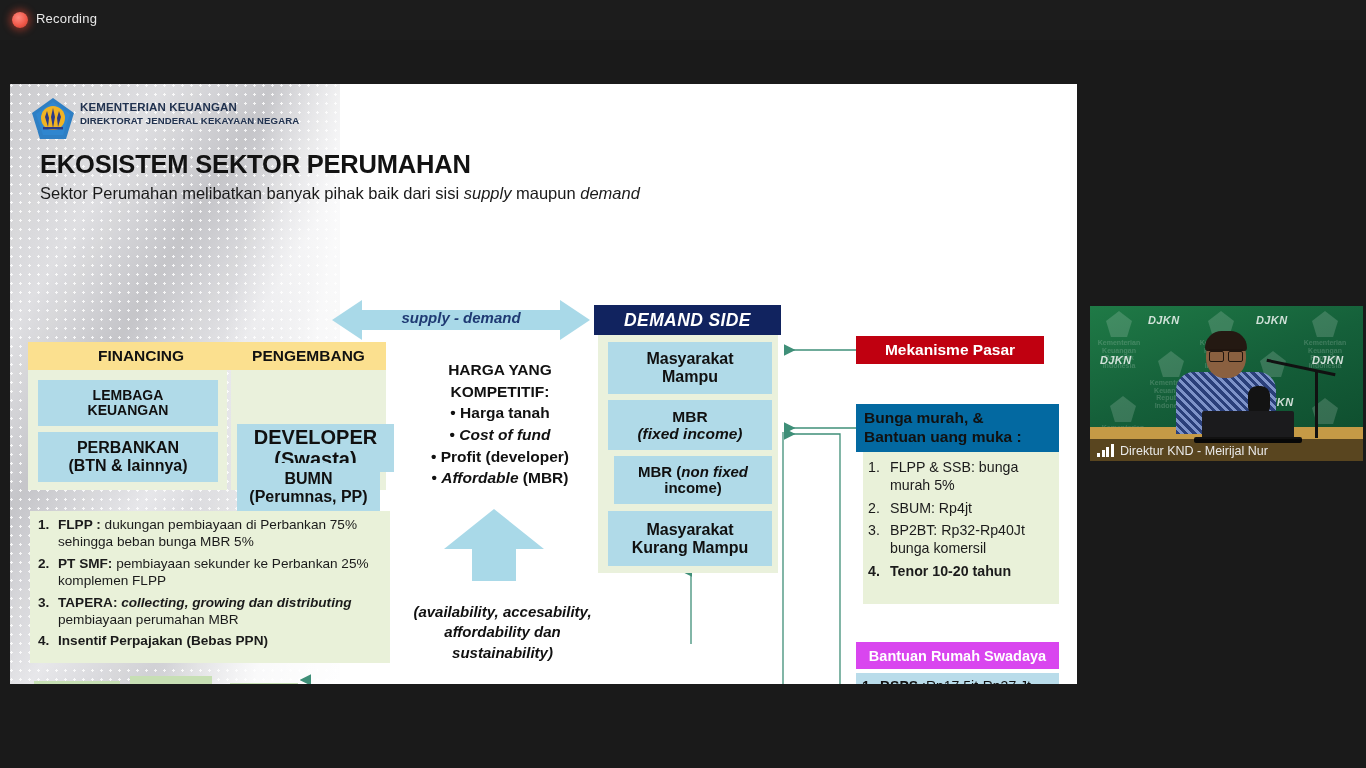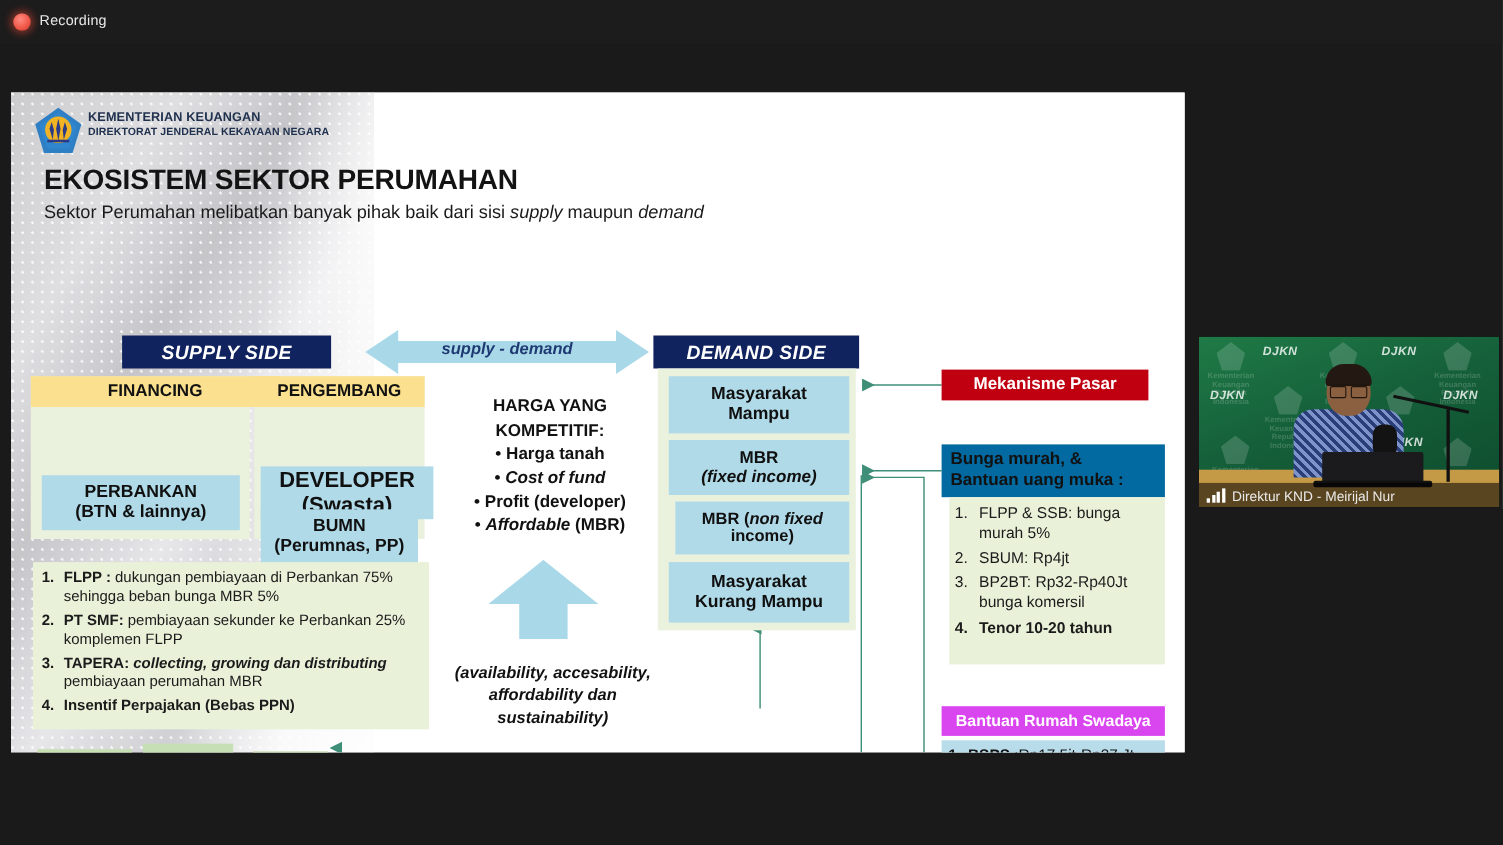--- a/index.html
+++ b/index.html
@@ -264,28 +264,32 @@
 
         <path d="M681,560 L681,487" stroke="#3f8f78" stroke-width="1.3" fill="none" marker-end="url(#arrU)"></path>
         <path d="M681,560 L773,560" stroke="#3f8f78" stroke-width="1.3" fill="none" opacity="0"></path>
       </svg>
 
       <svg class="sd-arrow" viewBox="0 0 258 44" preserveAspectRatio="none">
         <polygon points="0,22 30,2 30,12 228,12 228,2 258,22 228,42 228,32 30,32 30,42" fill="#a9d9e8"></polygon>
       </svg>
       <div class="sd-arrow-label">supply - demand</div>
 
-      <div class="side-hdr" id="supply-hdr">SUPPLY SIDE</div>
       <div class="side-hdr" id="demand-hdr">DEMAND SIDE</div>
 
       <div class="panel-green" id="fin-panel"></div>
       <div class="panel-green" id="peng-panel"></div>
       <div class="panel-hdr" id="fin-hdr">FINANCING</div>
       <div class="panel-hdr" id="peng-hdr">PENGEMBANG</div>
 
+      <div class="blue-box" id="lembaga">
+        <span>
+          <span>LEMBAGA</span><br><span>KEUANGAN</span>
+        </span>
+      </div>
       <div class="blue-box" id="perbankan">
         <span>
           <span>PERBANKAN</span><br><span>(BTN &amp; lainnya)</span>
         </span>
       </div>
       <div class="blue-box" id="developer">
         <span>
           <span>DEVELOPER</span><br><span>(Swasta)</span>
         </span>
       </div>

